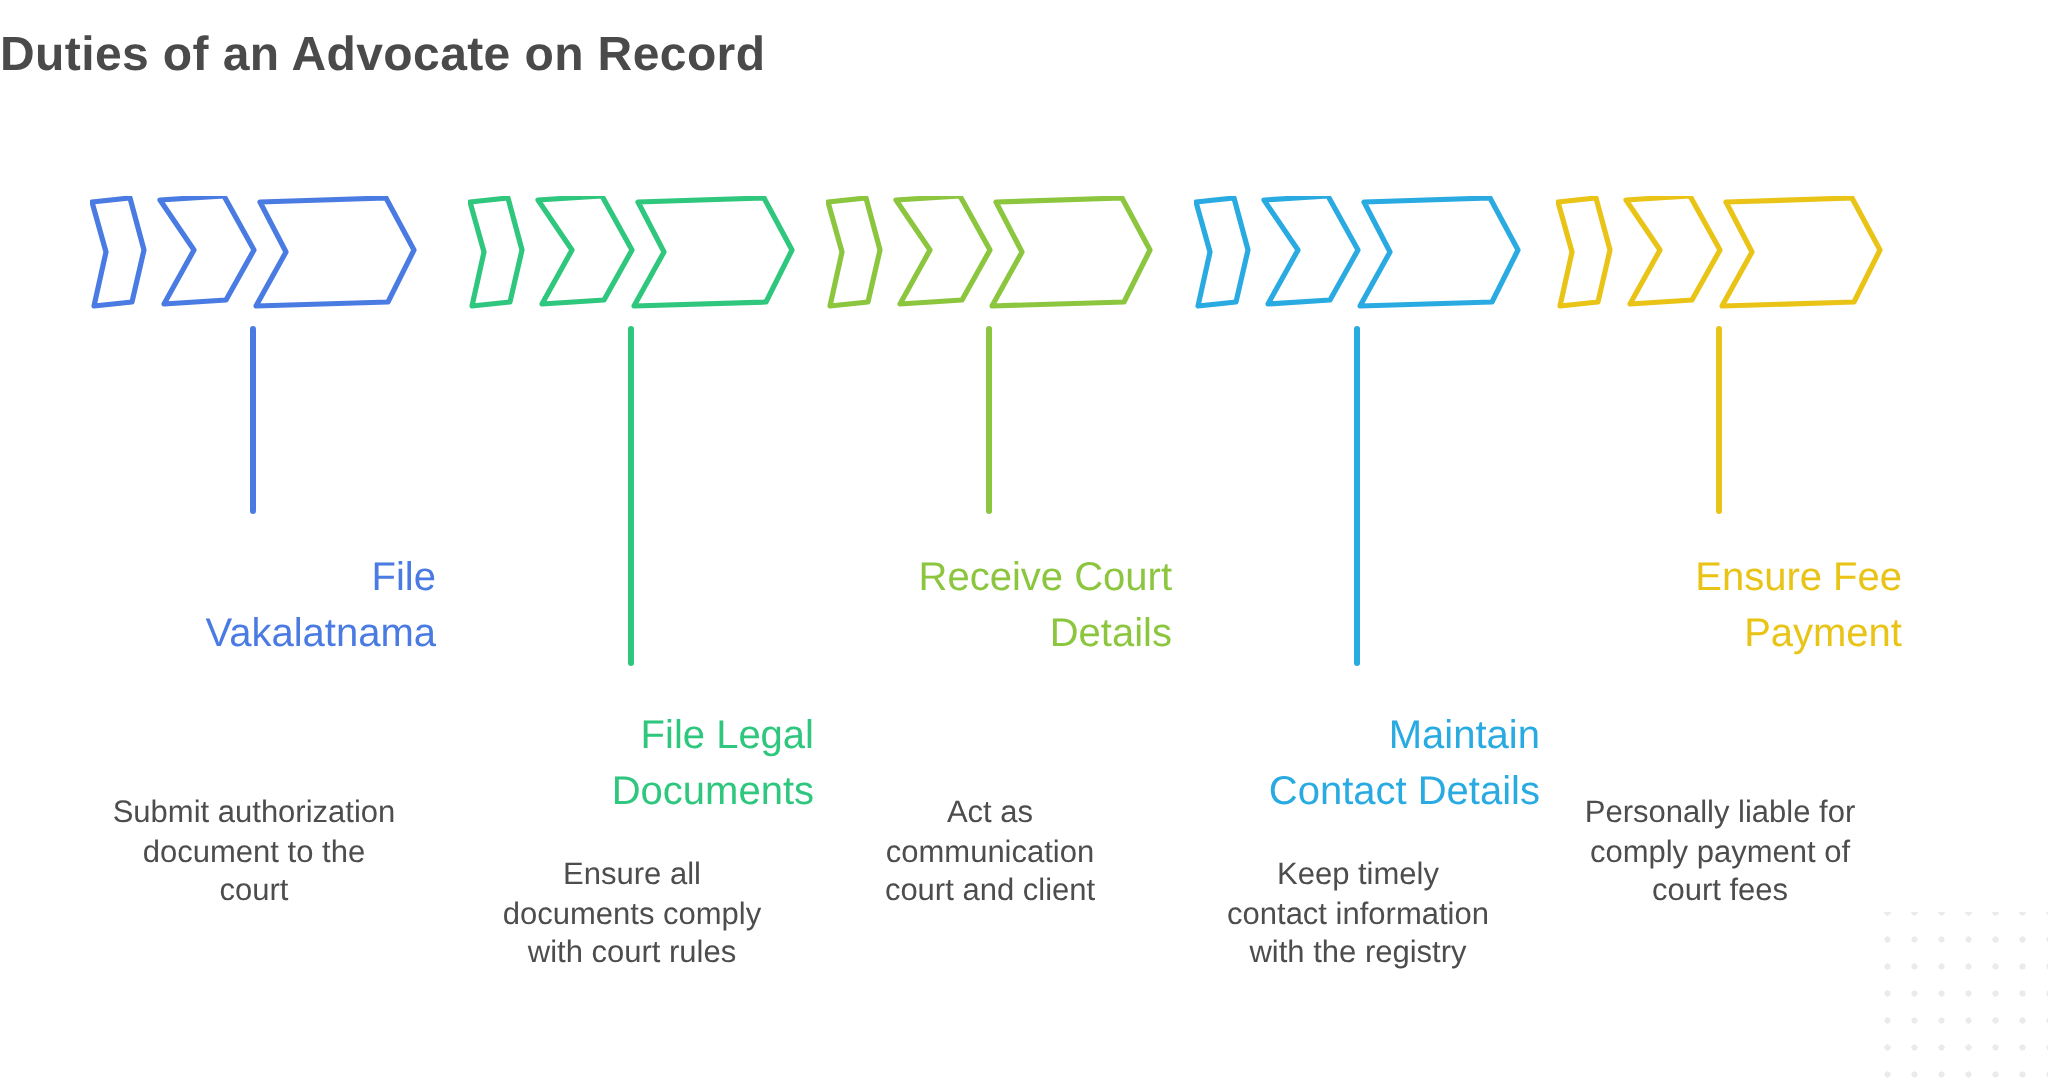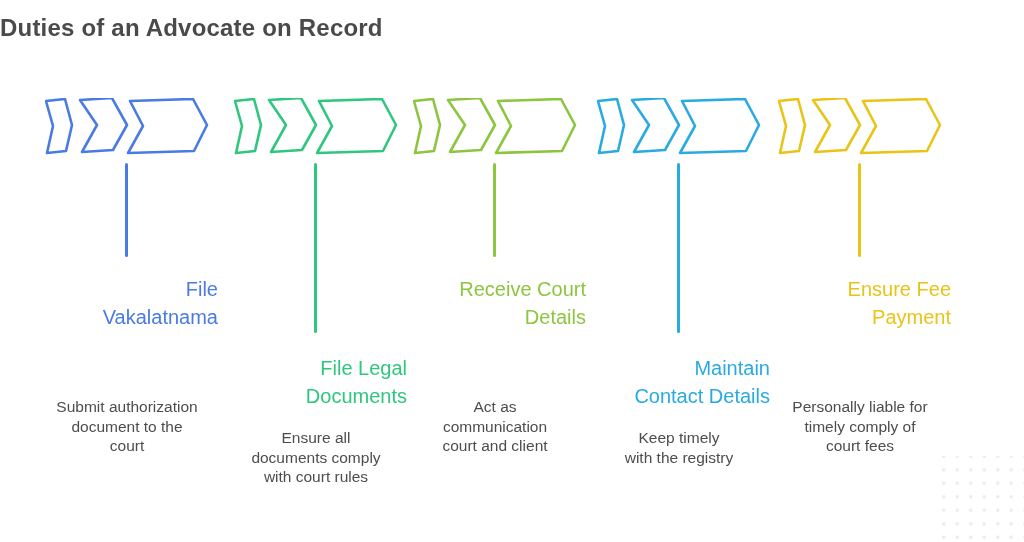--- a/index.html
+++ b/index.html
@@ -127,36 +127,37 @@
       <polygon points="35,2 67,0 82,27 68,52 37,54 52,27"></polygon>
       <polygon points="85,3 148,1 162,27 149,53 83,55 98,28"></polygon>
     </svg>
     <div class="vline"></div>
     <div class="heading">
       <div>Maintain</div>
       <div>Contact Details</div>
     </div>
     <div class="desc" style="--c: #4D4D4D;">
       <div>Keep timely</div>
+      <div>contact information</div>
       <div>with the registry</div>
     </div>
   </div>
 
   <div class="step step-5 step-short" style="--c: #E9C417;">
     <svg class="chevrons" width="164" height="57" viewBox="0 0 164 57">
       <polygon points="1,3 20,1 27,27 21,53 2,55 8,28"></polygon>
       <polygon points="35,2 67,0 82,27 68,52 37,54 52,27"></polygon>
       <polygon points="85,3 148,1 162,27 149,53 83,55 98,28"></polygon>
     </svg>
     <div class="vline"></div>
     <div class="heading">
       <div>Ensure Fee</div>
       <div>Payment</div>
     </div>
     <div class="desc" style="--c: #4D4D4D;">
       <div>Personally liable for</div>
-      <div>timely comply of</div>
+      <div>comply payment of</div>
       <div>court fees</div>
     </div>
   </div>
 
   <div class="dot-grid" style="--c: #EBEBEB;"></div>
 </div>
 
 </body></html>

